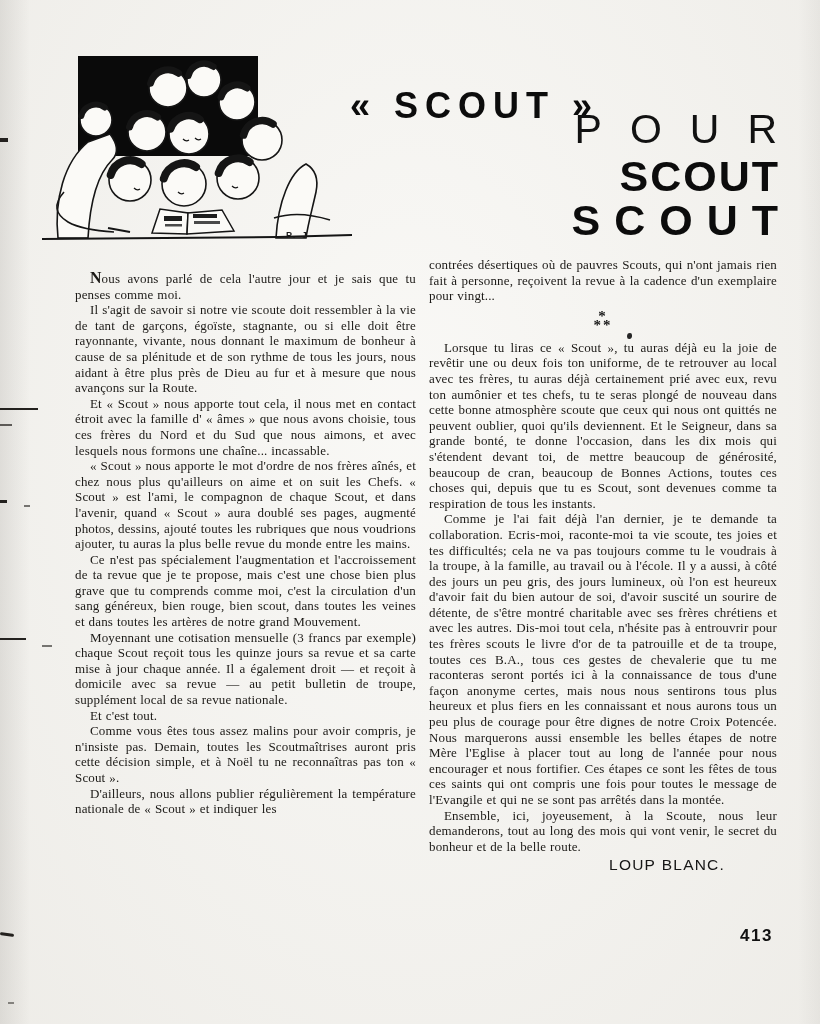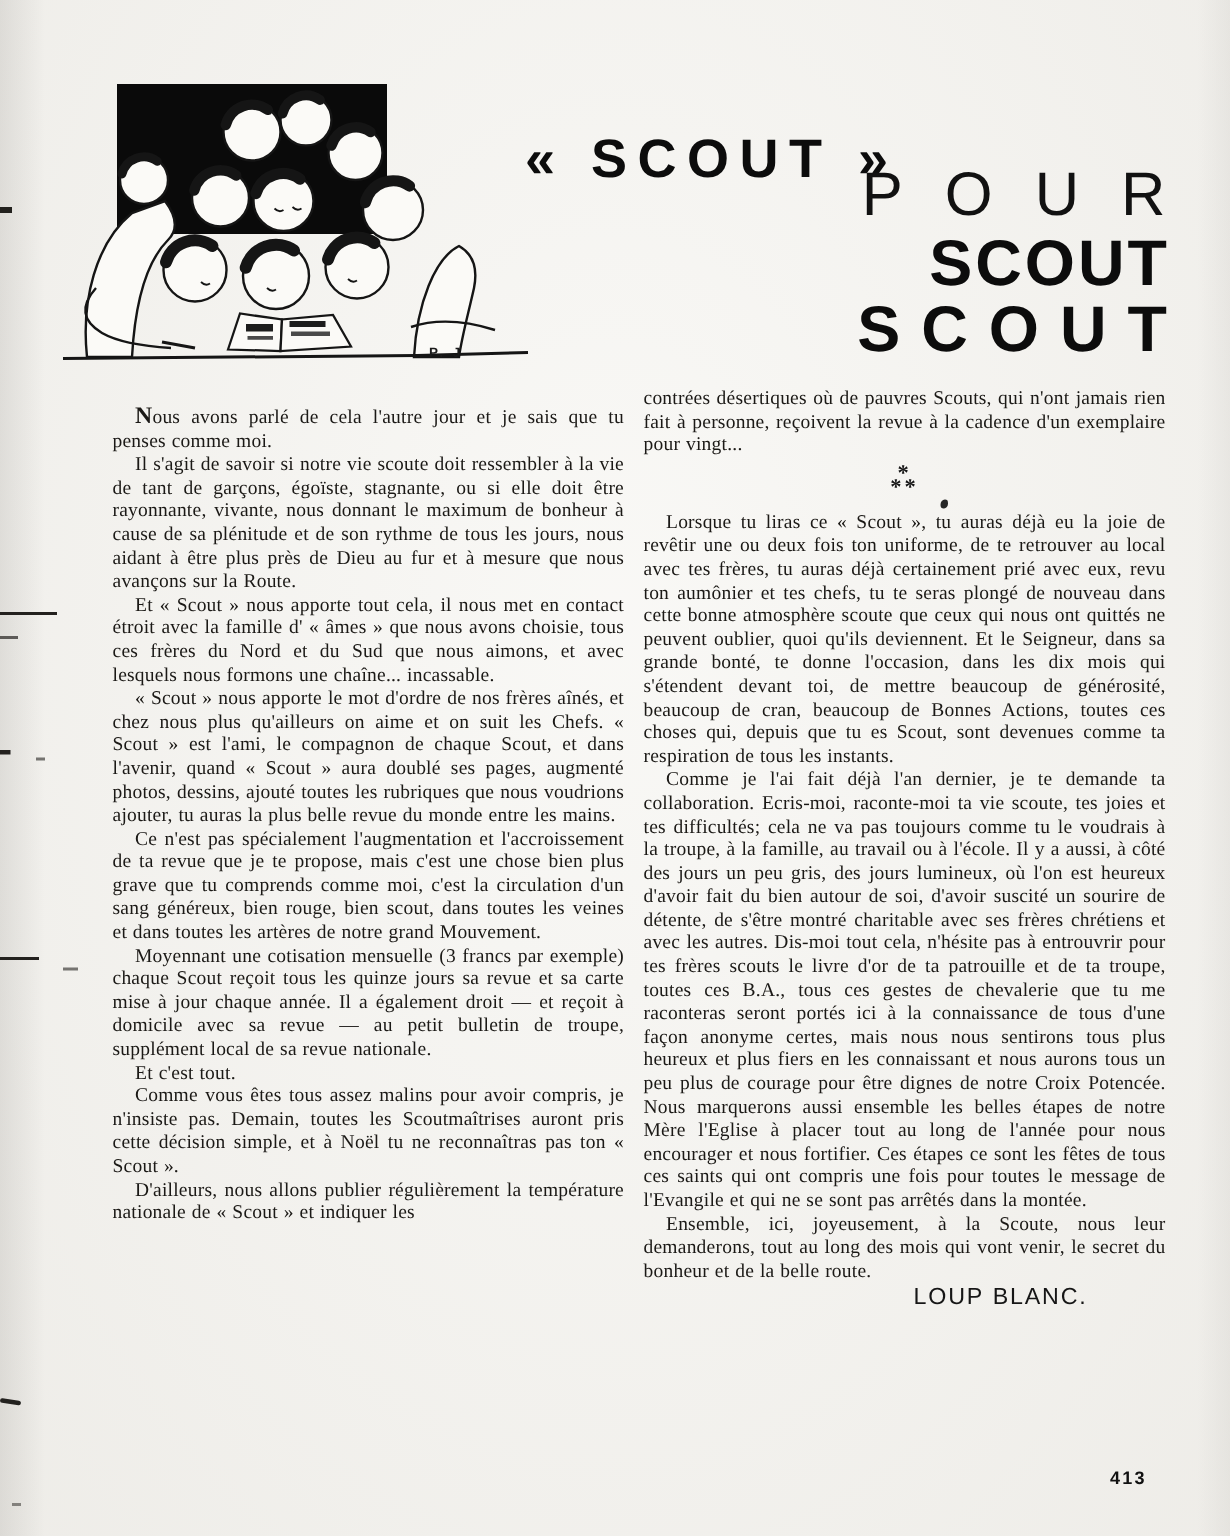--- a/index.html
+++ b/index.html
@@ -72,23 +72,23 @@
     width:5px; height:6px; background:#262626; border-radius:60% 40% 55% 45%;
   }
 
   .author-sig {
     text-align:right; padding-right:52px; margin-top:3px;
     font-family:"Liberation Sans", sans-serif; font-size:15.5px;
     letter-spacing:1.2px; color:#161616;
   }
 
   .page-number {
-    position:absolute; left:740px; top:978px;
+    position:absolute; left:740px; top:926px;
     font-family:"Liberation Sans", sans-serif; font-weight:bold;
-    font-size:12px; letter-spacing:1.5px; color:#111;
+    font-size:17px; letter-spacing:1.5px; color:#111;
   }
 </style>
 </head>
 <body>
 
 <div class="page">
 
   <div class="artifact" style="left:0; top:138px; width:8px; height:4px;"></div>
   <div class="artifact" style="left:0; top:408px; width:38px; height:2px;"></div>
   <div class="artifact" style="left:0; top:424px; width:12px; height:2px; opacity:.7;"></div>

